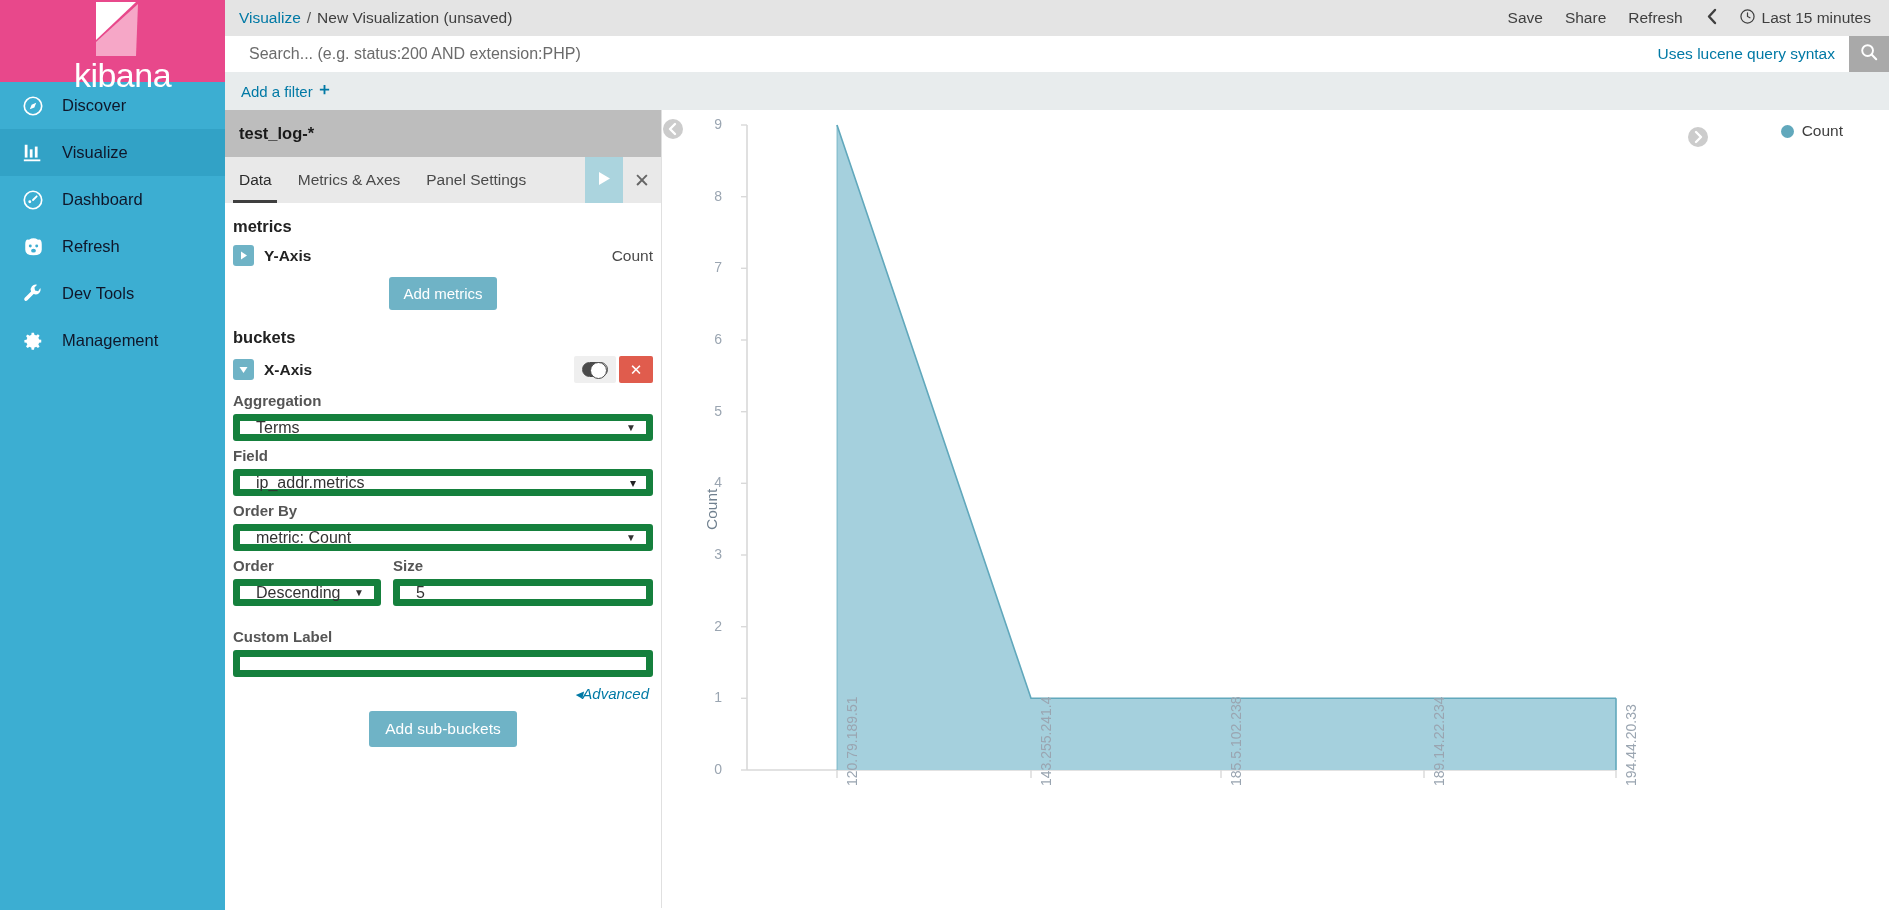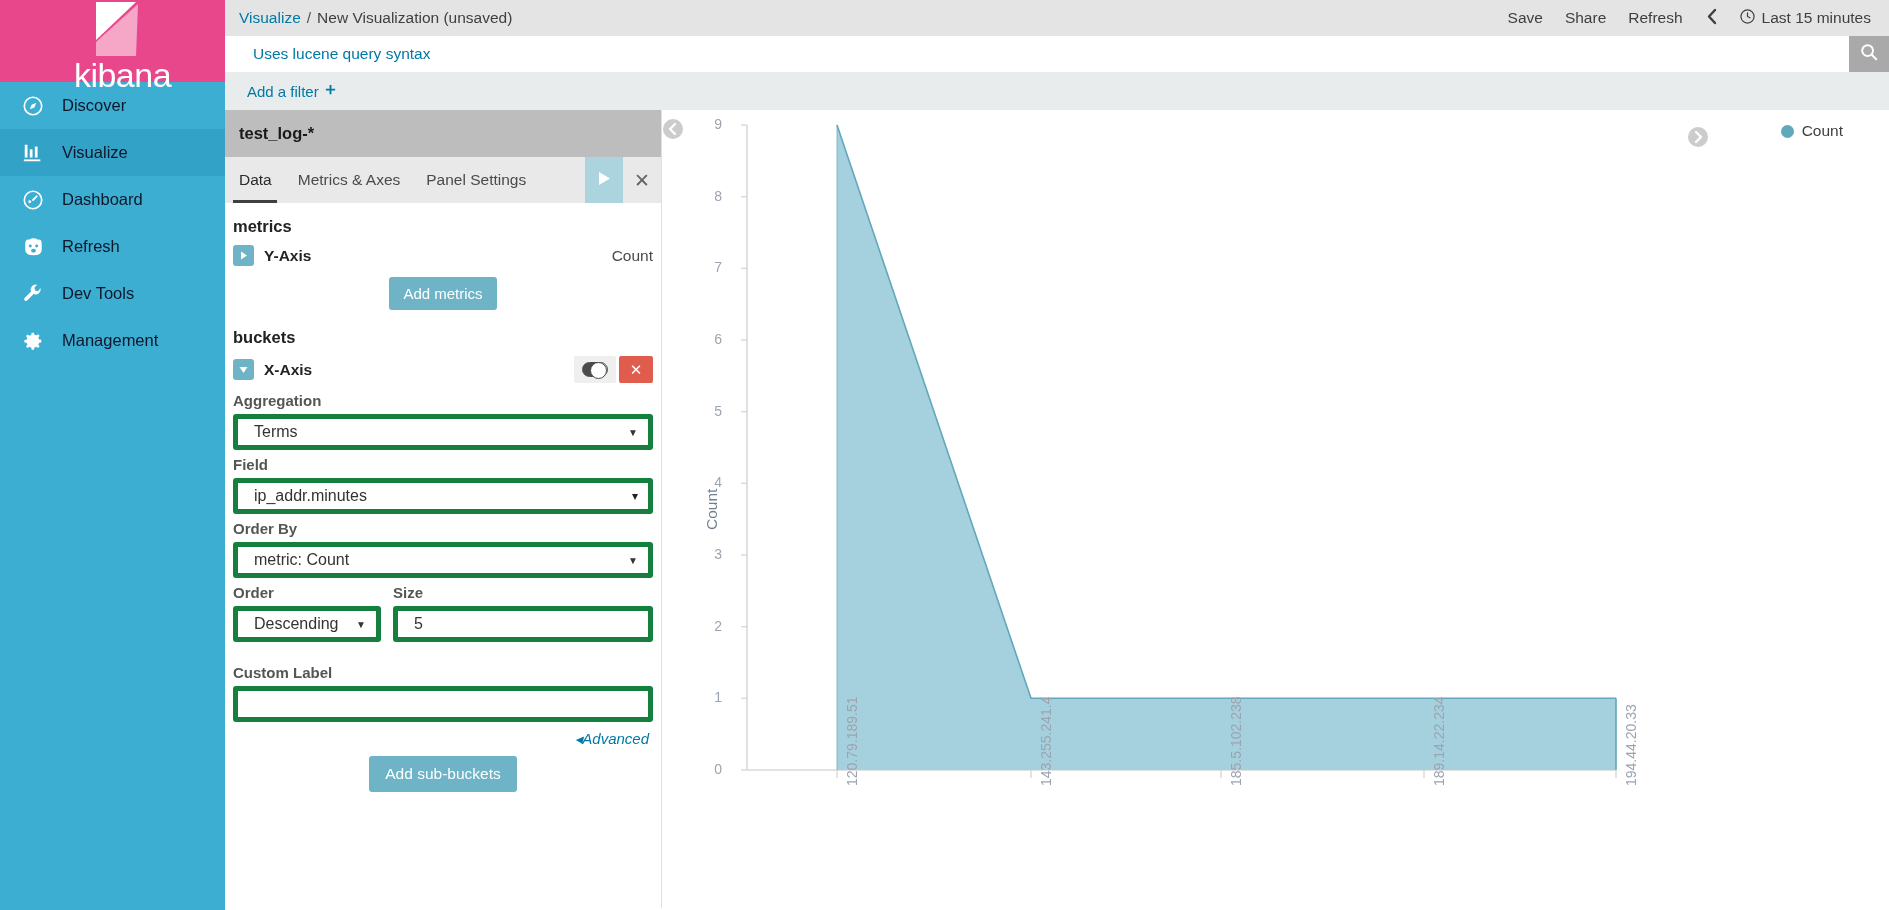--- a/index.html
+++ b/index.html
@@ -78,21 +78,21 @@
     color: #0079a5; font-size: 15.5px; padding: 0 14px; cursor: pointer;
     white-space: nowrap;
   }
   .search-btn {
     width: 40px; background: #a9a9a9; display: flex;
     align-items: center; justify-content: center; cursor: pointer;
   }
 
   .filterbar {
     height: 38px; background: #e8eced; display: flex; align-items: center;
-    padding-left: 22px; font-size: 15px;
+    padding-left: 16px; font-size: 15px;
   }
   .add-filter { color: #0079a5; cursor: pointer; display: flex; align-items: center; gap: 5px; }
 
   
   .body { display: flex; height: 798px; background: #fff; }
 
   .editor {
     width: 437px; flex: 0 0 437px; height: 798px;
     background: #ffffff; position: relative;
     border-right: 1px solid #e0e0e0;
@@ -170,21 +170,21 @@
     display: block; margin: 8px auto 0 auto; background: #6fb3c6;
     color: #fff; border: none; border-radius: 3px; padding: 9px 16px;
     font-size: 15.5px; cursor: pointer; font-family: "Liberation Sans", sans-serif;
   }
 
   .fld { padding: 6px 8px 0 8px; }
   .fld-label {
     font-size: 15px; font-weight: bold; color: #555; margin-bottom: 5px;
   }
   .ctl {
-    width: 100%; height: 36px; border: 5px solid #15803d; border-radius: 3px;
+    width: 100%; height: 27px; border: 7px solid #15803d; border-radius: 3px;
     background: #fff; display: flex; align-items: center;
     padding: 0 10px 0 16px; font-size: 16px; color: #333; position: relative;
     cursor: pointer;
   }
   .ctl .caret { margin-left: auto; font-size: 10px; color: #333; }
   .ctl .caret-sm { margin-left: auto; font-size: 12px; color: #222; }
   .ctl input {
     border: none; outline: none; width: 100%; font-size: 16px; color: #333;
     font-family: "Liberation Sans", sans-serif; background: transparent;
   }
@@ -327,20 +327,21 @@
                 <path d="M8 4.2 L8 8 L10.6 9.4" fill="none" stroke="#3f3f3f" stroke-width="1.3" stroke-linecap="round"></path>
               </svg>
           </span>
           <span>Last 15 minutes</span>
         </span>
       </div>
     </div>
 
     <div class="querybar">
       <div class="query-input-wrap">
+        <input class="query-input" placeholder="Search... (e.g. status:200 AND extension:PHP)" style="">
         <span class="lucene-hint">Uses lucene query syntax</span>
       </div>
       <div class="search-btn">
         <span>
           <svg width="18" height="18" viewBox="0 0 18 18">
               <circle cx="7.6" cy="7.6" r="5.4" fill="none" stroke="#fff" stroke-width="1.9"></circle>
               <path d="M11.6 11.6 L16.2 16.2" stroke="#fff" stroke-width="2.1" stroke-linecap="round"></path>
             </svg>
         </span>
       </div>
@@ -423,21 +424,21 @@
             <div class="fld-label">Aggregation</div>
             <div class="ctl">
               <span>Terms</span>
               <span class="caret">▼</span>
             </div>
           </div>
 
           <div class="fld">
             <div class="fld-label">Field</div>
             <div class="ctl">
-              <span>ip_addr.minutes</span>
+              <span>ip_addr.metrics</span>
               <span class="caret-sm">▾</span>
             </div>
           </div>
 
           <div class="fld">
             <div class="fld-label">Order By</div>
             <div class="ctl">
               <span>metric: Count</span>
               <span class="caret">▼</span>
             </div>

